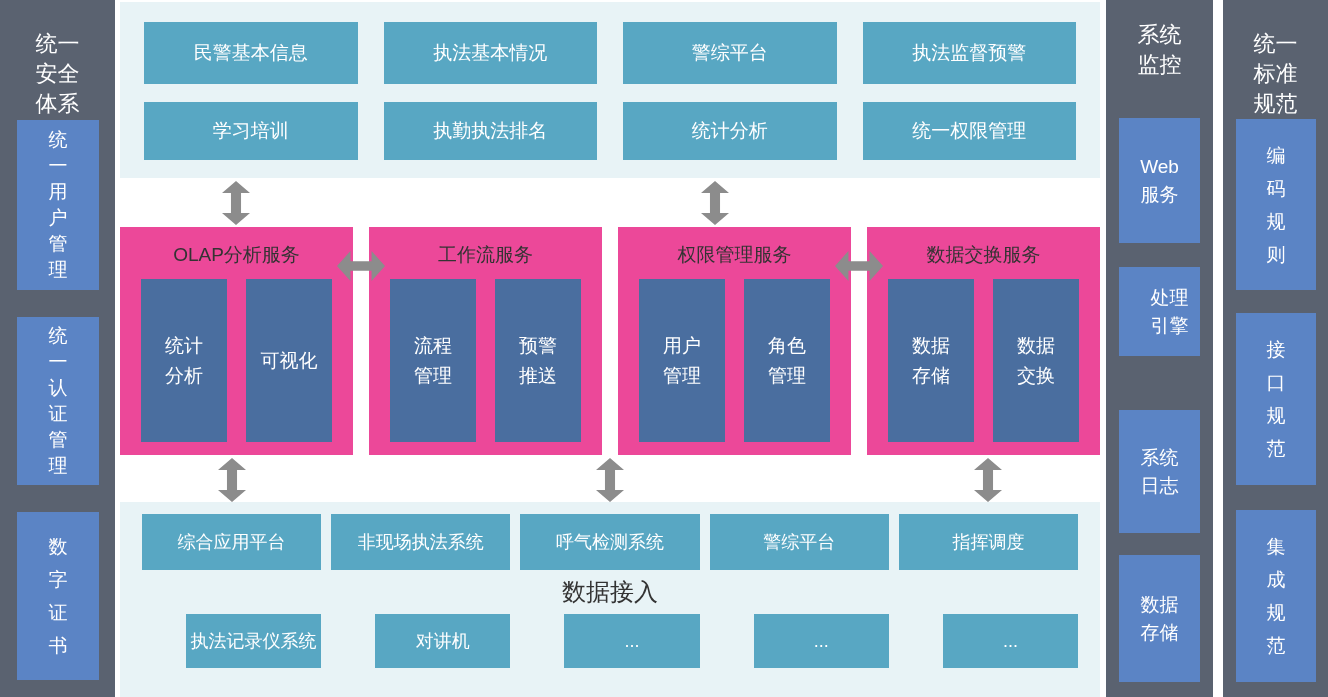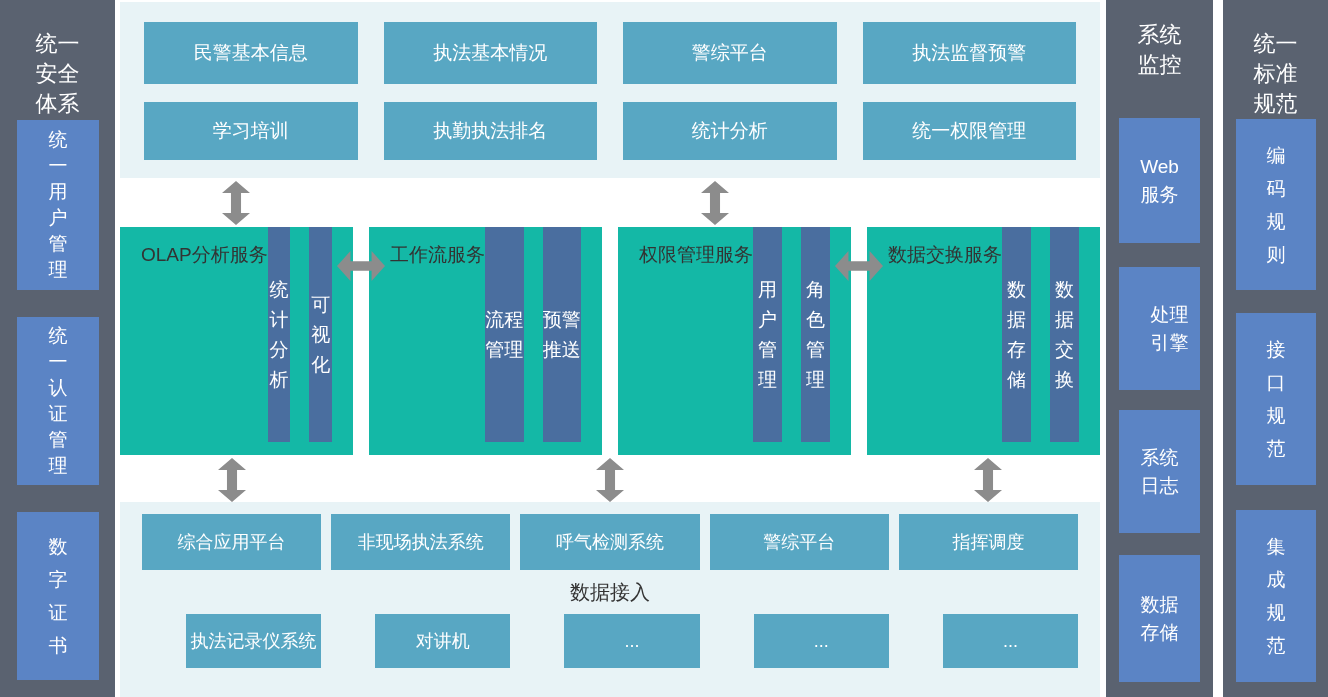--- a/index.html
+++ b/index.html
@@ -32,21 +32,21 @@
   .teal-box {
     background:#58a7c3; color:#ffffff; font-size:19px;
     display:flex; align-items:center; justify-content:center; text-align:center;
   }
   
   .service-layer {
     position:absolute; left:120px; top:227px; width:980px; height:228px;
     display:flex; gap:16px;
   }
   .panel {
-    flex:1; background:#14b8a6; display:flex; flex-direction:row;
+    flex:1; background:#ec4899; display:flex; flex-direction:column;
     padding:0 21px 13px 21px;
   }
   .panel-title {
     height:52px; line-height:56px; text-align:center;
     font-size:19px; color:#333333;
   }
   .panel-boxes { display:flex; gap:19px; flex:1; }
   .inner-box {
     flex:1; background:#4a6e9f; color:#ffffff;
     display:flex; align-items:center; justify-content:center;
@@ -56,21 +56,21 @@
   .access-layer {
     position:absolute; left:120px; top:502px; width:980px; height:195px;
     background:#e8f3f6;
   }
   .access-row { display:flex; gap:10px; margin:0 22px; }
   .access-row.r1 { padding-top:12px; }
   .access-row .teal-box { flex:1; height:56px; font-size:18px; }
   .access-row.r2 .teal-box { height:54px;margin-left:44px; }
   .access-label {
     height:44px; display:flex; align-items:center; justify-content:center;
-    font-size:20px; color:#333333;
+    font-size:24px; color:#333333;
   }
   
   .varrow {
     position:absolute; width:28px; height:44px; background:#8c8c8c;
     clip-path:polygon(50% 0, 100% 27%, 68% 27%, 68% 73%, 100% 73%, 50% 100%, 0 73%, 32% 73%, 32% 27%, 0 27%);
   }
   .harrow {
     position:absolute; width:48px; height:30px; background:#8c8c8c;
     clip-path:polygon(0 50%, 28% 0, 28% 34%, 72% 34%, 72% 0, 100% 50%, 72% 100%, 72% 66%, 28% 66%, 28% 100%);
   }
@@ -177,21 +177,21 @@
       <div class="teal-box">...</div>
       <div class="teal-box">...</div>
     </div>
   </div>
 
   <div class="side-col" style="left:1106px; width:107px;">
     <div class="side-title" style="padding-top:20px;">系统
 监控</div>
     <div class="side-box lh28" style="left:13px; top:118px; width:81px; height:125px;">Web
 服务</div>
-    <div class="side-box lh28" style="left:13px; top:267px; width:81px; height:123px;padding-left:20px;">处理
+    <div class="side-box lh28" style="left:13px; top:267px; width:81px; height:89px;padding-left:20px;">处理
 引擎</div>
     <div class="side-box lh28" style="left:13px; top:410px; width:81px; height:123px;">系统
 日志</div>
     <div class="side-box lh28" style="left:13px; top:555px; width:81px; height:127px;">数据
 存储</div>
   </div>
 
   <div class="side-col" style="left:1223px; width:105px;">
     <div class="side-title">统一
 标准

